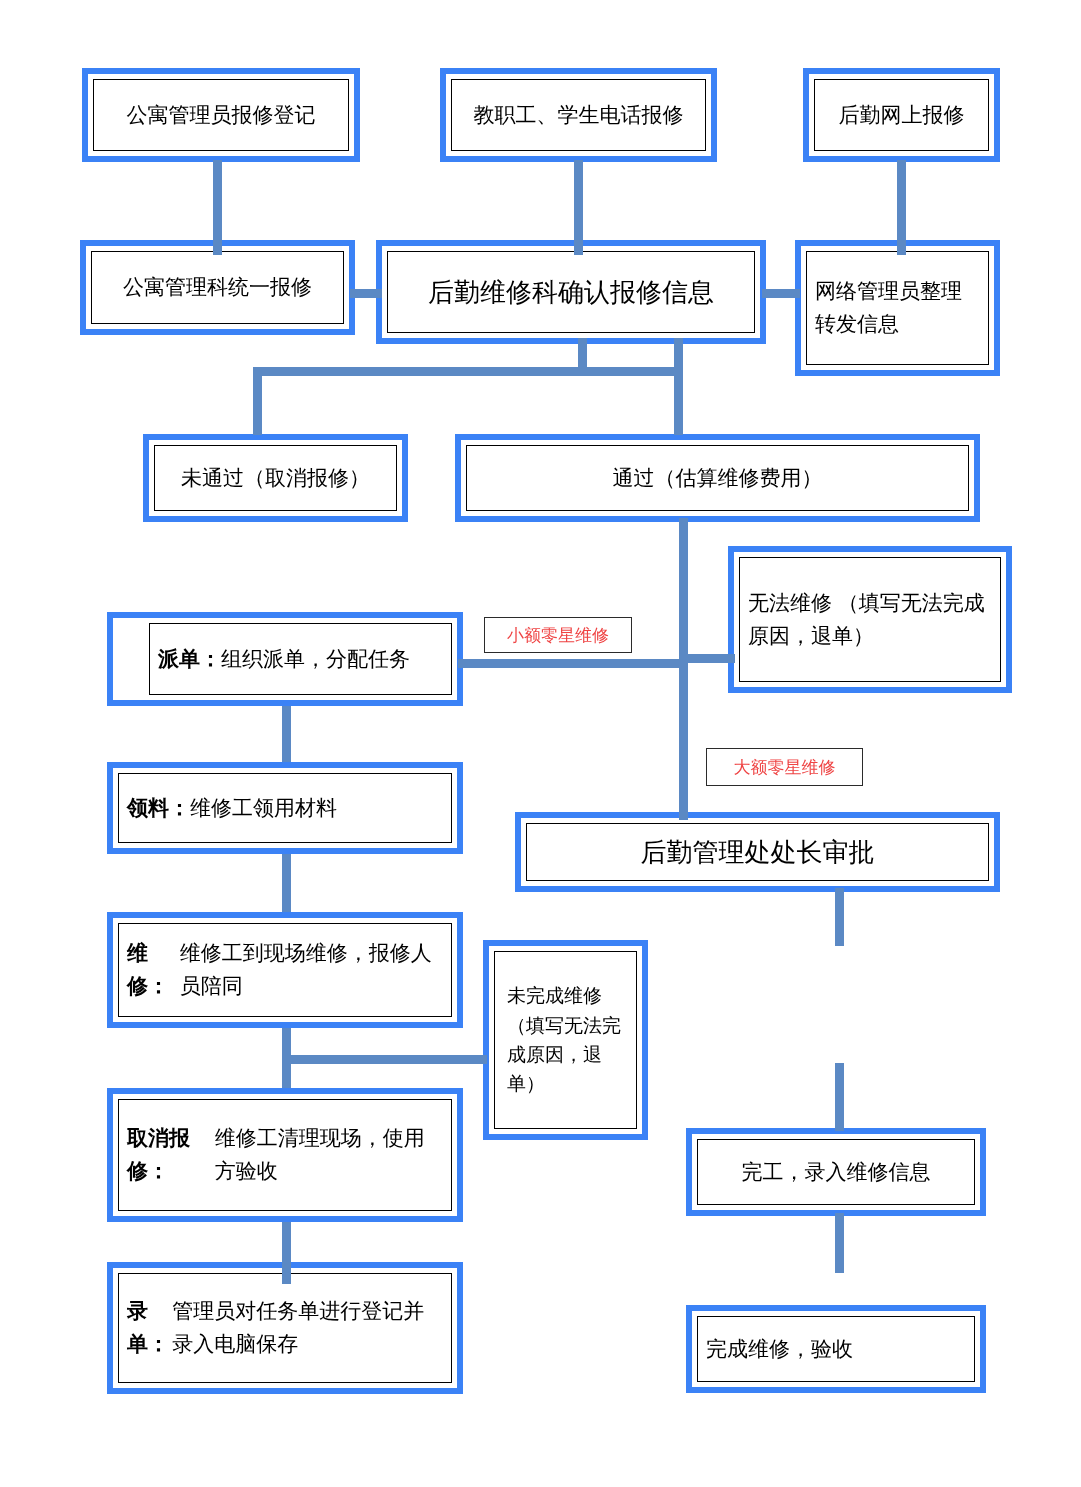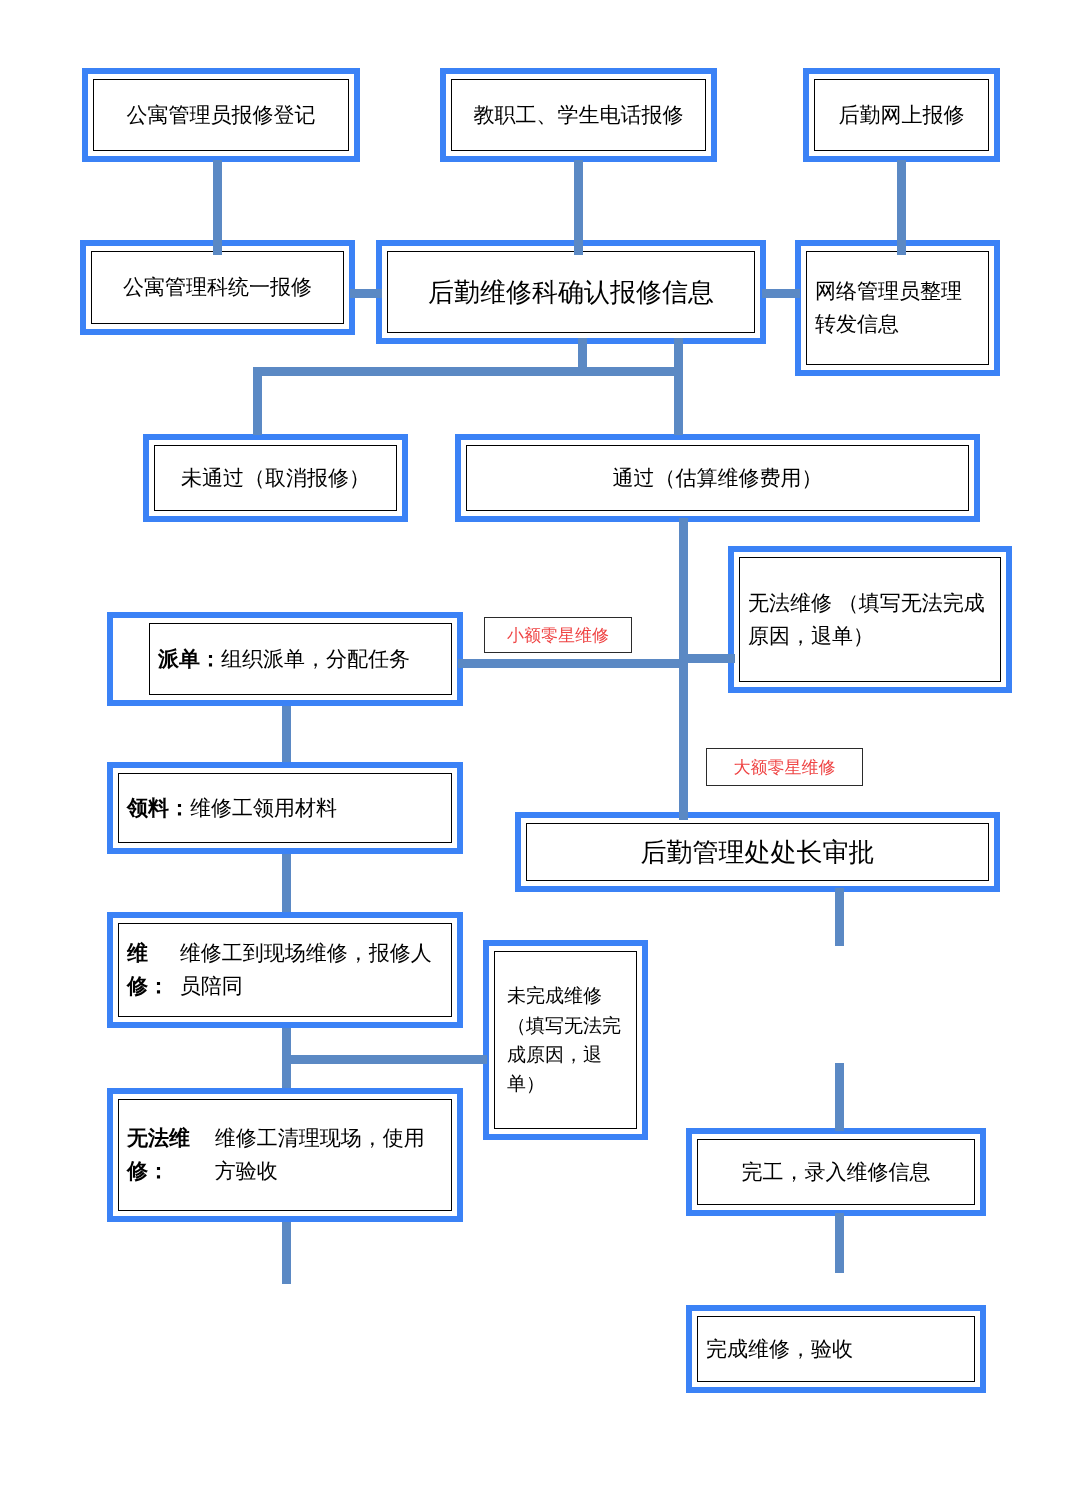--- a/index.html
+++ b/index.html
@@ -157,24 +157,29 @@
       <span class="b">维修：</span><span>维修工到现场维修，报修人员陪同</span>
     </div>
   </div>
 
   <div class="node left small" style="left:483px;top:940px;width:165px;height:200px;">
     <div class="inner">未完成维修（填写无法完成原因，退单）</div>
   </div>
 
   <div class="node left" style="left:107px;top:1088px;width:356px;height:134px;">
     <div class="inner">
-      <span class="b">无法维修：</span><span> 维修工清理现场，使用方验收</span>
+      <span class="b">取消报修：</span><span> 维修工清理现场，使用方验收</span>
     </div>
   </div>
 
+  <div class="node left" style="left:107px;top:1262px;width:356px;height:132px;">
+    <div class="inner">
+      <span class="b">录单：</span><span>管理员对任务单进行登记并录入电脑保存</span>
+    </div>
+  </div>
 
   <div class="node big" style="left:515px;top:812px;width:485px;height:80px;">
     <div class="inner">后勤管理处处长审批</div>
   </div>
 
 
   <div class="node" style="left:686px;top:1128px;width:300px;height:88px;">
     <div class="inner">完工，录入维修信息</div>
   </div>
 

